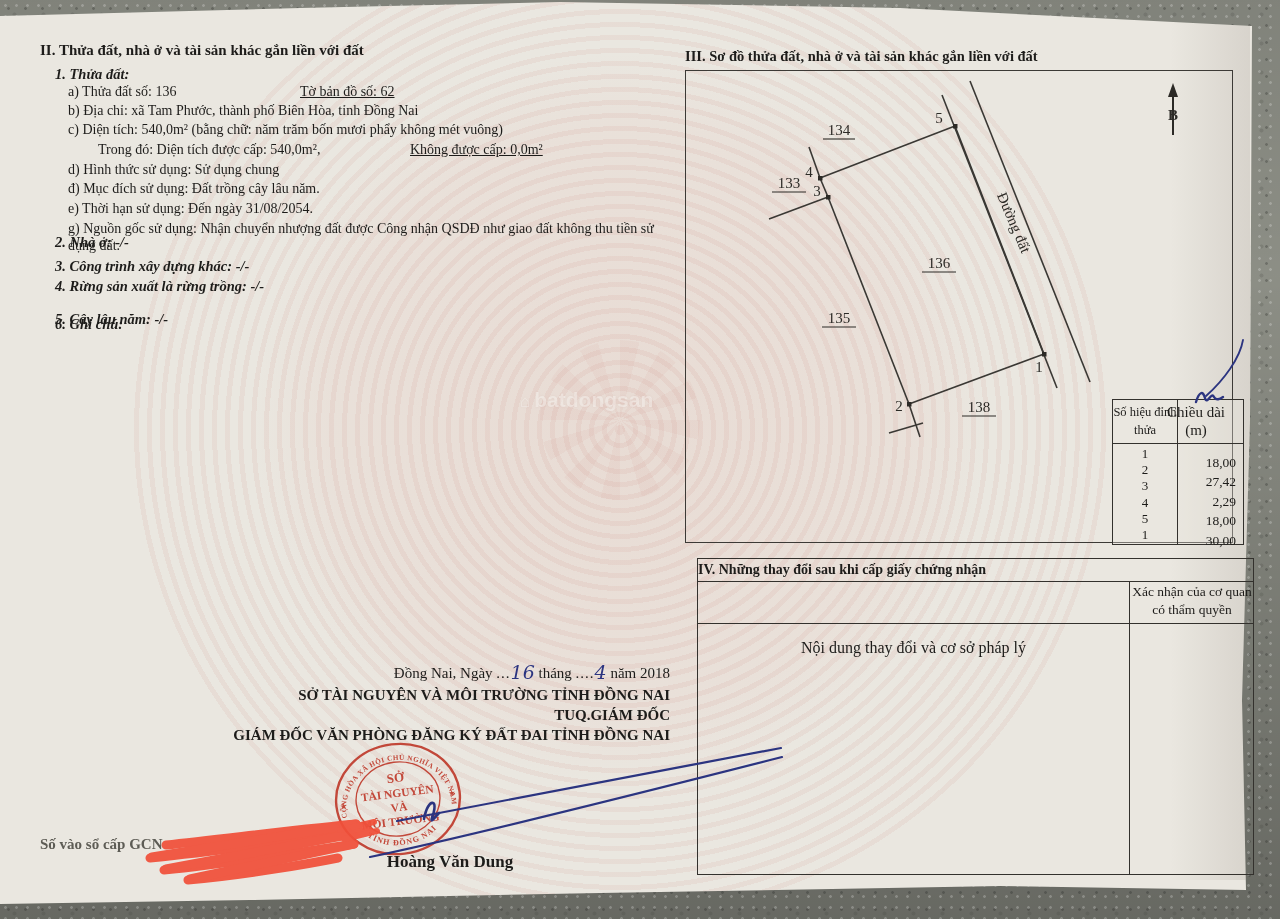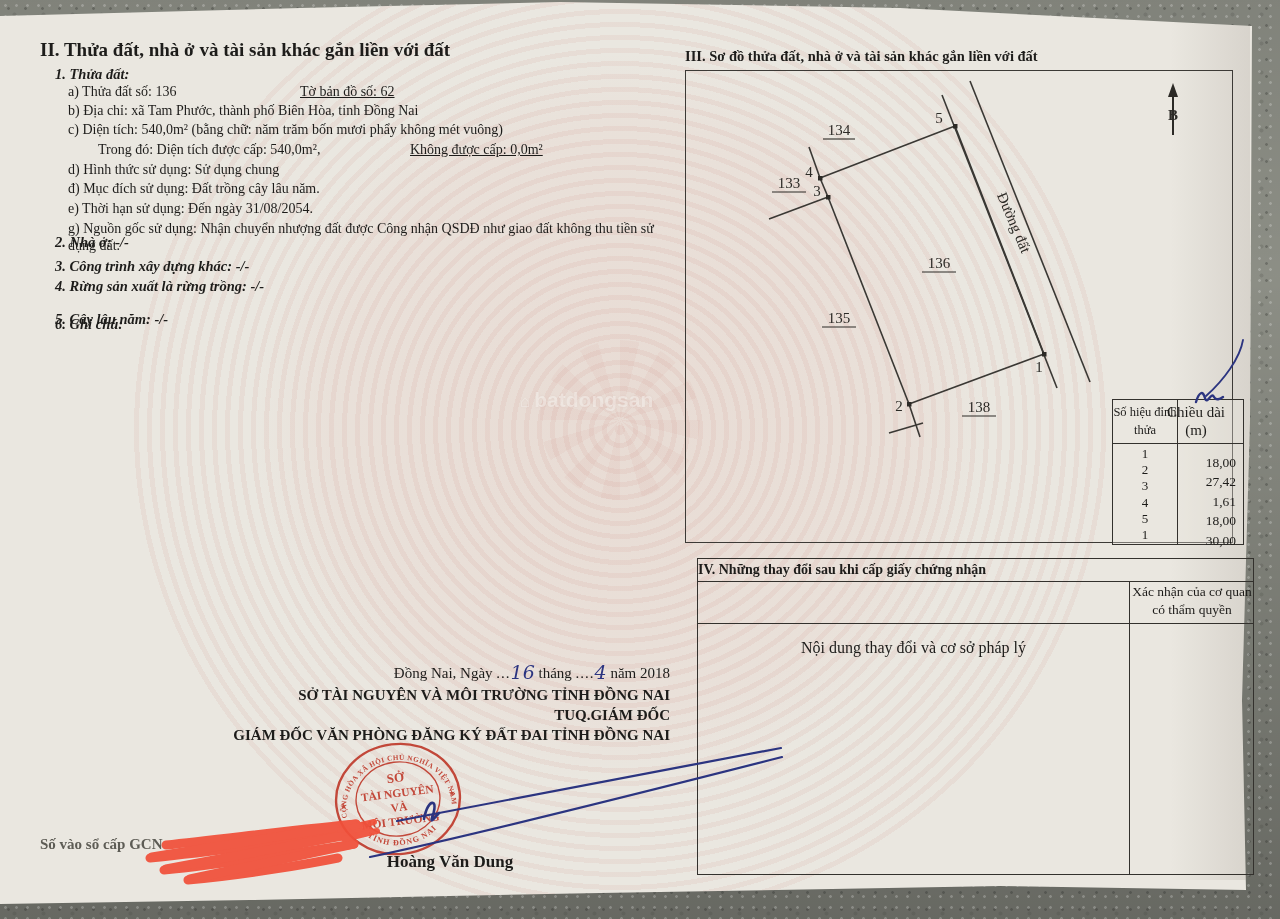--- a/index.html
+++ b/index.html
@@ -23,21 +23,21 @@
         background:repeating-conic-gradient(rgba(198,112,102,0.12) 0 14deg, transparent 14deg 30deg);opacity:.5;}
   .shade-right{position:absolute;left:1170px;top:20px;width:80px;height:860px;
         background:linear-gradient(90deg, transparent, rgba(120,110,100,0.16));}
   .wm{position:absolute;left:520px;top:388px;color:rgba(248,246,242,0.85);
       font-family:"Liberation Sans",sans-serif;font-size:21px;font-weight:bold;
       text-shadow:0 0 2px rgba(190,150,140,0.4);opacity:.55;}
   .wm .house{font-size:17px;margin-right:4px;}
 
   
   .sec2{position:absolute;left:40px;top:42px;width:630px;font-size:14px;line-height:16px;}
-  .sec2 .h{font-weight:bold;font-size:19px;}
+  .sec2 .h{font-weight:bold;font-size:15px;}
   .sec2 .sub1{font-weight:bold;font-style:italic;position:absolute;left:15px;top:24px;font-size:14.5px;}
   .ln{position:absolute;left:28px;white-space:nowrap;}
   .ln .rt{position:absolute;white-space:nowrap;text-decoration:underline;}
   .wrap{white-space:normal;width:600px;}
   .it{position:absolute;left:15px;font-weight:bold;font-style:italic;font-size:14.5px;white-space:nowrap;}
 
   
   .sec3-h{position:absolute;left:685px;top:40px;font-weight:bold;font-size:14.5px;white-space:nowrap;margin-top:8px;}
   .diagram{position:absolute;left:685px;top:70px;width:548px;height:473px;border:1.5px solid #3c3a36;box-sizing:border-box;}
   .diagram svg{position:absolute;left:0;top:0;}
@@ -183,21 +183,21 @@
       <div>1</div>
       <div>2</div>
       <div>3</div>
       <div>4</div>
       <div>5</div>
       <div>1</div>
     </div>
     <div class="vt-lens">
       <div>18,00</div>
       <div>27,42</div>
-      <div>1,61</div>
+      <div>2,29</div>
       <div>18,00</div>
       <div>30,00</div>
     </div>
   </div>
 
   <div class="s4">
     <div class="s4-title">IV. Những thay đổi sau khi cấp giấy chứng nhận</div>
     <div class="s4-head"></div>
     <div class="s4-div"></div>
     <div class="s4-c1">Nội dung thay đổi và cơ sở pháp lý</div>

